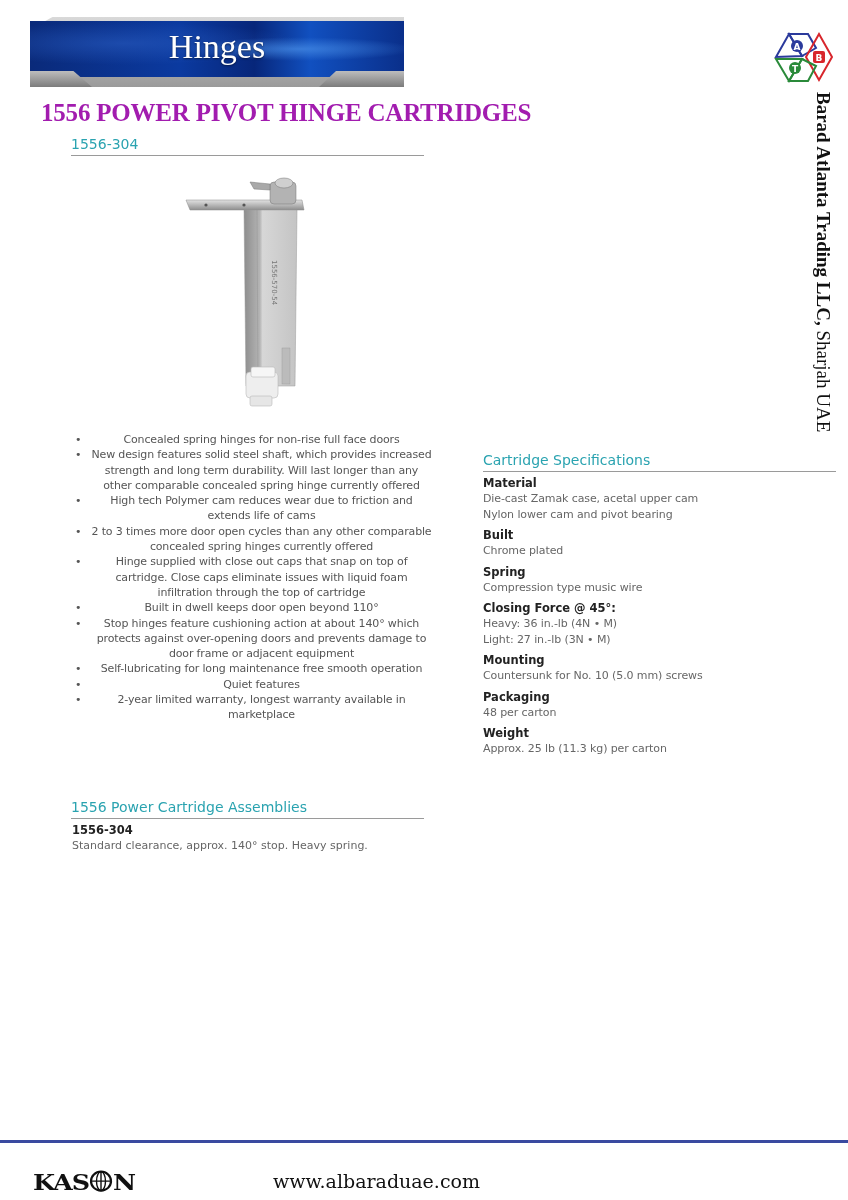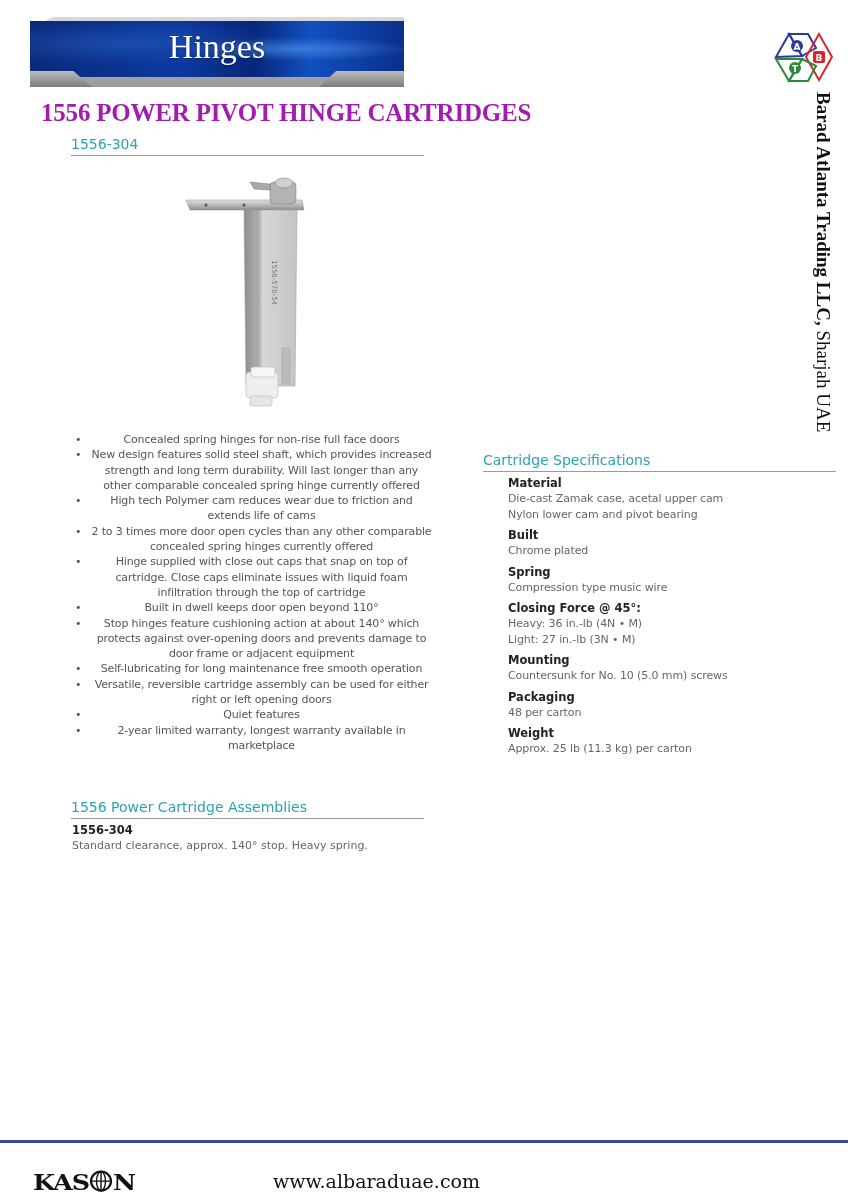--- a/index.html
+++ b/index.html
@@ -61,21 +61,21 @@
   .features { position: absolute; left: 72px; top: 432px; width: 360px; list-style: none; text-align: center; }
   .features li {
     position: relative; padding-left: 19px; font-size: 11px; line-height: 15.3px; color: #555;
     letter-spacing: -0.15px;
   }
   .features li::before {
     content: "•"; position: absolute; left: 3px; top: 0; color: #555;
   }
 
   .specs { position: absolute; left: 483px; top: 476px; width: 353px; }
-  .spec-group { margin-bottom: 6px; margin-left: 25px; }
+  .spec-group { margin-bottom: 6px; }
   .spec-label { font-size: 11.5px; font-weight: bold; color: #222; line-height: 15px; }
   .spec-line { font-size: 11px; color: #666; line-height: 15.5px; letter-spacing: -0.1px; }
 
   .assembly { position: absolute; left: 72px; top: 823px; width: 360px; }
   .assembly-code { font-size: 11.5px; font-weight: bold; color: #222; line-height: 15px; }
   .assembly-desc { font-size: 11px; color: #666; line-height: 16px; }
 
   .footer-rule { position: absolute; left: 0; top: 1140px; width: 848px; height: 3px; background: #3a4aa0; }
   .brand-logo {
     position: absolute; left: 33px; top: 1169px; font-family: "DejaVu Serif", serif;
@@ -167,21 +167,20 @@
 
 <ul class="features">
   <li>Concealed spring hinges for non-rise full face doors</li>
   <li>New design features solid steel shaft, which provides increased strength and long term durability. Will last longer than any other comparable concealed spring hinge currently offered</li>
   <li>High tech Polymer cam reduces wear due to friction and extends life of cams</li>
   <li>2 to 3 times more door open cycles than any other comparable concealed spring hinges currently offered</li>
   <li>Hinge supplied with close out caps that snap on top of cartridge. Close caps eliminate issues with liquid foam infiltration through the top of cartridge</li>
   <li>Built in dwell keeps door open beyond 110°</li>
   <li>Stop hinges feature cushioning action at about 140° which protects against over-opening doors and prevents damage to door frame or adjacent equipment</li>
   <li>Self-lubricating for long maintenance free smooth operation</li>
-  <li>Versatile, reversible cartridge assembly can be used for either right or left opening doors</li>
   <li>Quiet features</li>
   <li>2-year limited warranty, longest warranty available in marketplace</li>
 </ul>
 
 <div class="section-head spec-head">Cartridge Specifications</div>
 <div class="specs">
   <div class="spec-group">
     <div class="spec-label">Material</div>
     <div class="spec-line">Die-cast Zamak case, acetal upper cam</div>
     <div class="spec-line">Nylon lower cam and pivot bearing</div>

